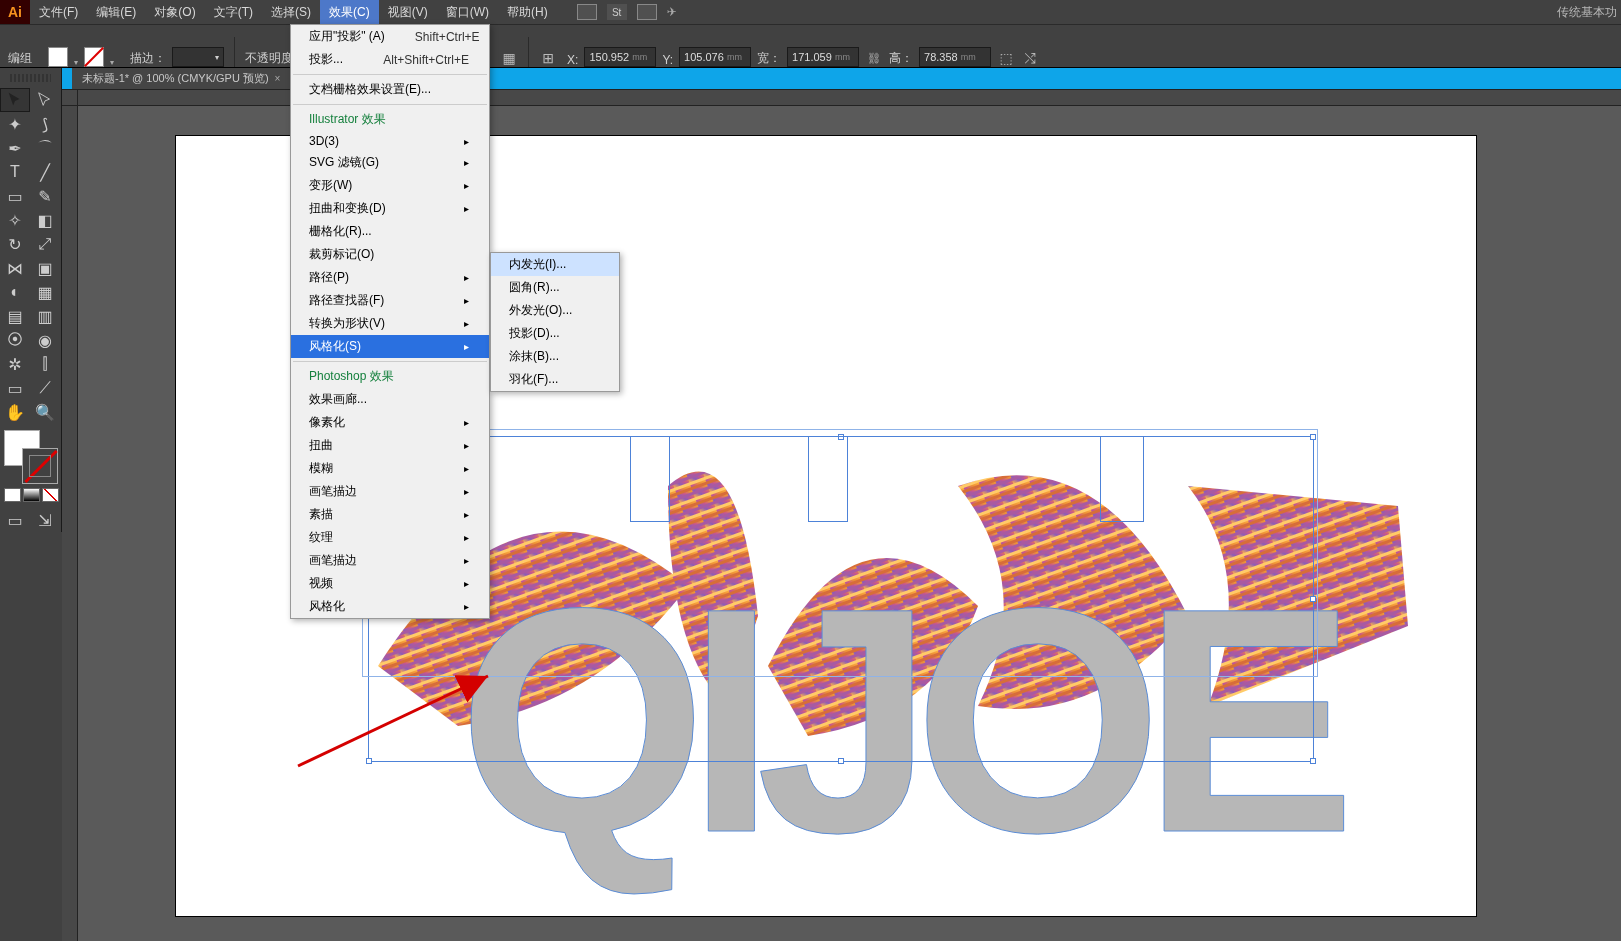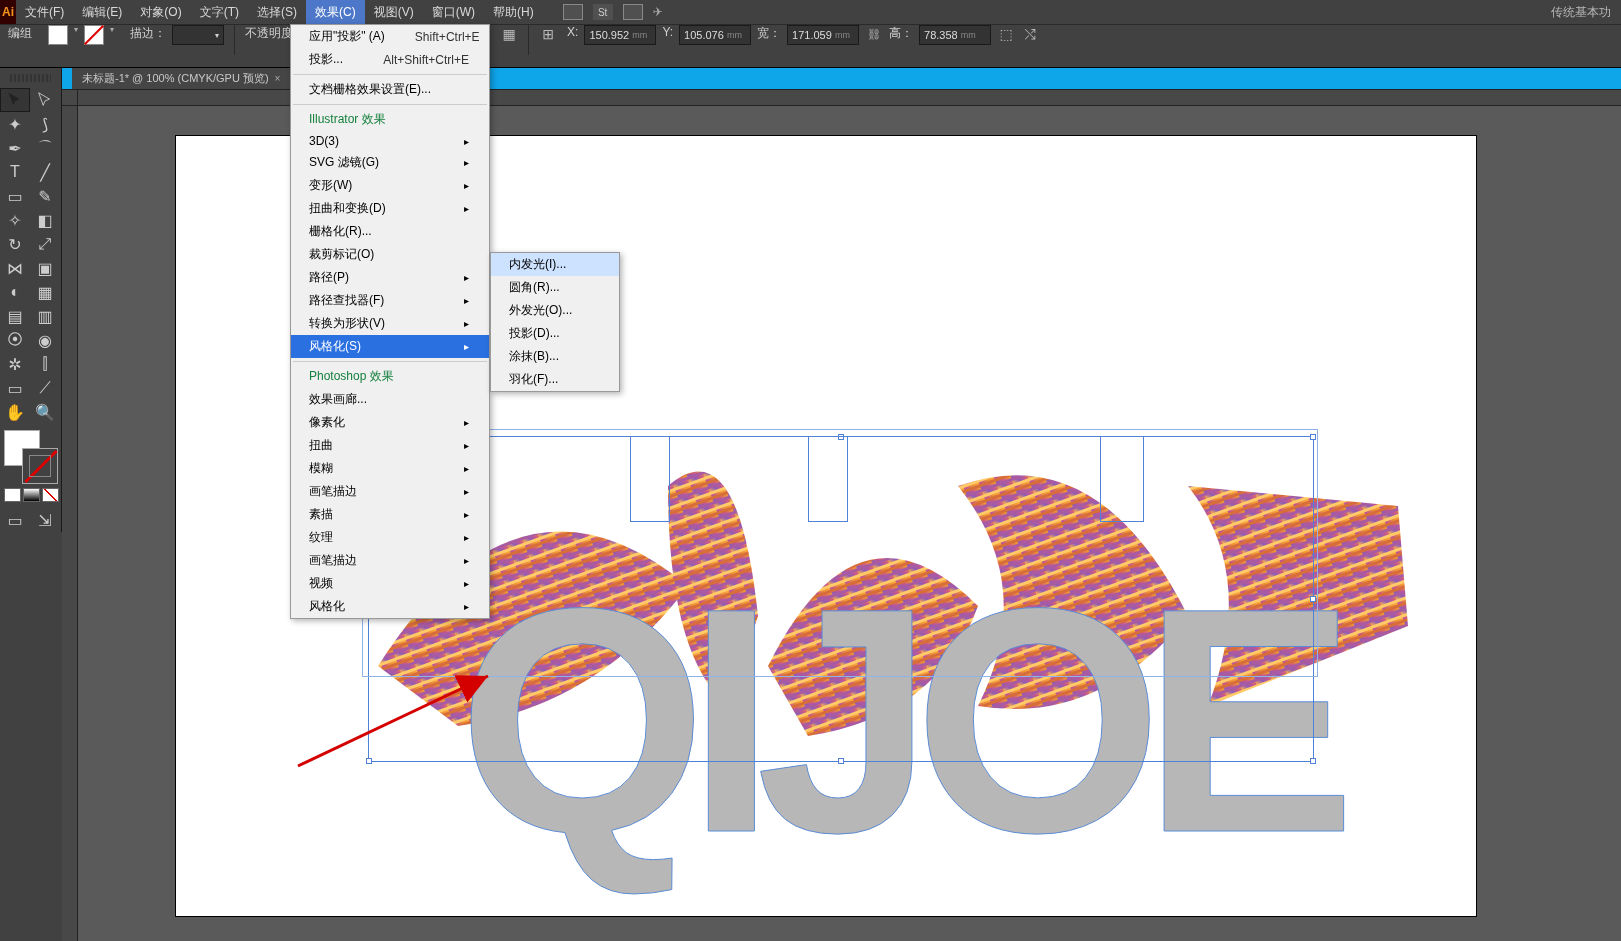--- a/index.html
+++ b/index.html
@@ -1,28 +1,28 @@
 <!DOCTYPE html>
 <html><head>
 <meta charset="utf-8">
 <style>
 * { margin: 0; padding: 0; box-sizing: border-box; font-family: "Microsoft YaHei", Arial, sans-serif; }
 body { background: #414141; width: 1621px; height: 941px; overflow: hidden; user-select: none; }
 
 
 .menubar { height: 24px; background: #414141; display: flex; align-items: center; font-size: 12px; color: #d8d8d8; }
-.menubar .logo { width: 16px; height: 24px; background: #330000; color: #f7931e; font-weight: bold; display: flex; align-items: center; justify-content: center; font-size: 12px; }
+.menubar .logo { width: 30px; height: 24px; background: #330000; color: #f7931e; font-weight: bold; display: flex; align-items: center; justify-content: center; font-size: 14px; }
 .menubar .menu-item { padding: 12px 9px; height: 24px; display: flex; align-items: center; cursor: pointer; }
 .menubar .menu-item.active { background: #4d78c9; color: #fff; }
 .menubar .right-icons { margin-left: 20px; display: flex; gap: 10px; align-items: center; }
 .menubar .icon-box { width: 20px; height: 16px; border: 1px solid #888; background: #505050; }
-.menubar .workspace { margin-left: auto; padding-right: 10px; color: #b8b8b8; }
-
-
-.controlbar { height: 44px; background: #414141; border-top: 1px solid #2a2a2a; border-bottom: 1px solid #000; display: flex; align-items: flex-start; font-size: 12px; color: #d0d0d0; padding-left: 8px; gap: 6px; }
+.menubar .workspace { margin-left: auto; padding-right: 4px; color: #b8b8b8; }
+
+
+.controlbar { height: 44px; background: #414141; border-top: 1px solid #2a2a2a; border-bottom: 1px solid #000; display: flex; align-items: flex-end; font-size: 12px; color: #d0d0d0; padding-left: 8px; gap: 6px; }
 .controlbar .label { margin-right: 10px; }
 .swatch-fill { width: 20px; height: 20px; background: #fff; border: 1px solid #888; }
 .swatch-stroke { width: 20px; height: 20px; background: #fff; border: 1px solid #888; position: relative; }
 .swatch-stroke::after { content: ""; position: absolute; width: 26px; height: 2px; background: #d00; top: 8px; left: -4px; transform: rotate(-45deg); }
 .dropdown-small { width: 52px; height: 20px; background: #333; border: 1px solid #1a1a1a; display: flex; align-items: center; padding: 0 4px; }
 .dropdown-small .arrow { margin-left: auto; font-size: 8px; }
 .num-input { width: 72px; height: 20px; background: #333; border: 1px solid #1a1a1a; color: #ddd; display: flex; align-items: center; padding: 8px 4px; font-size: 11px; }
 .sep { width: 1px; height: 30px; background: #2a2a2a; margin: 0 4px; }
 .icon-btn { width: 18px; height: 18px; display: flex; align-items: center; justify-content: center; color: #bbb; font-size: 14px; }
 

